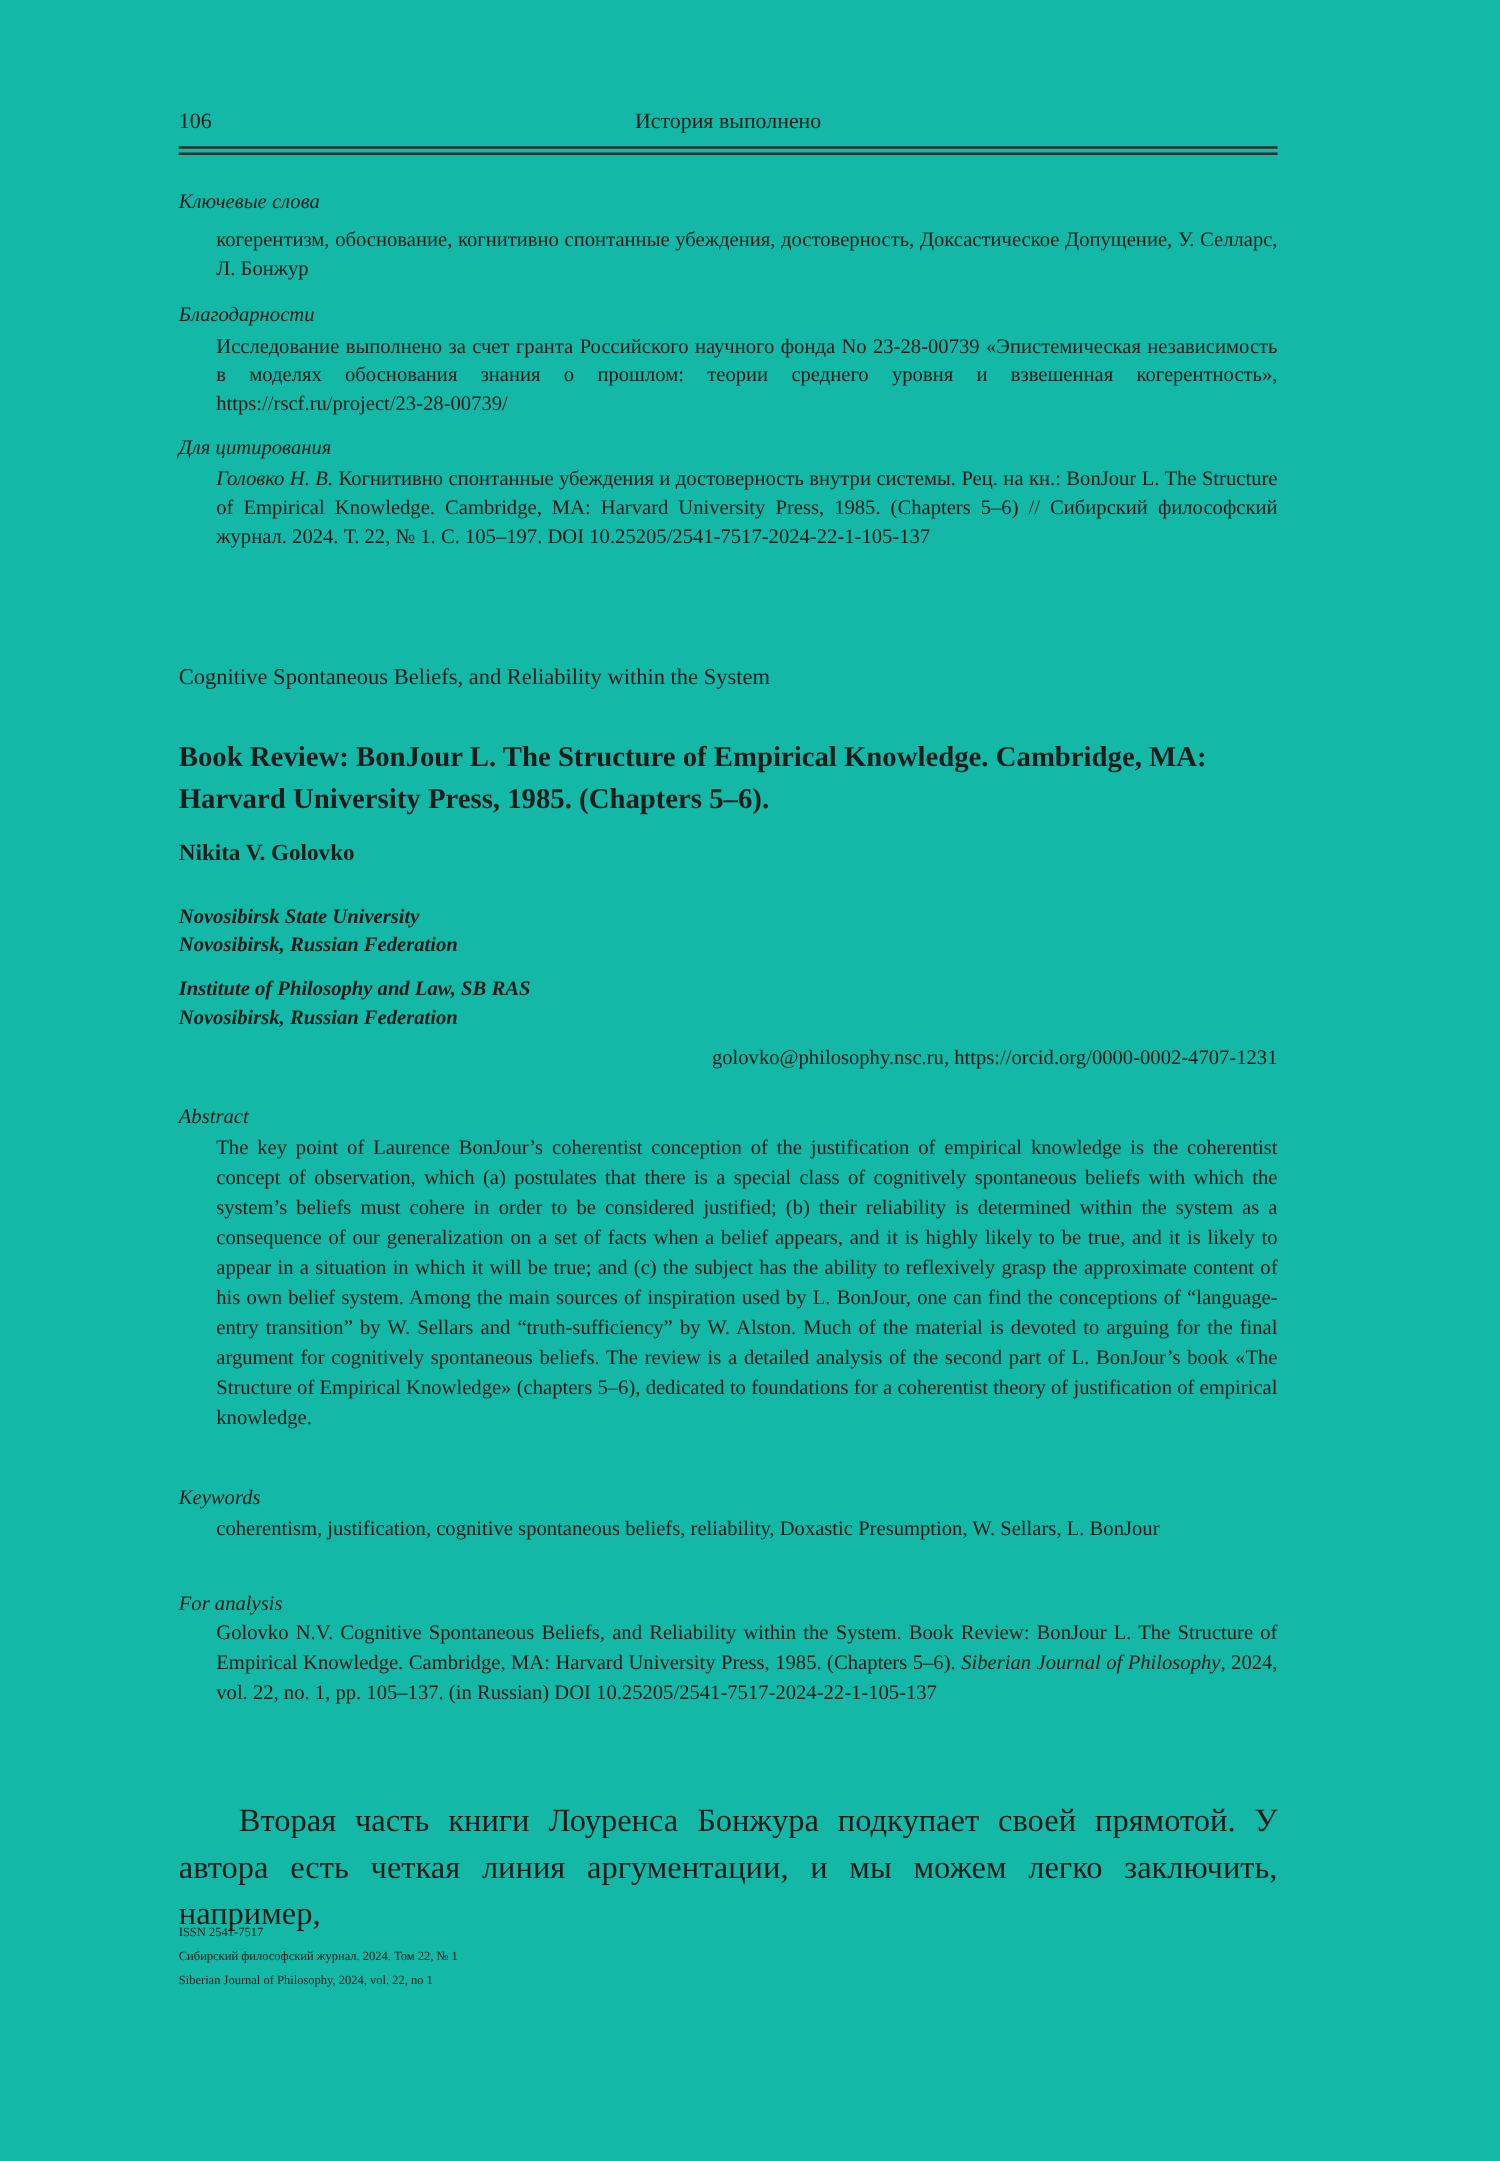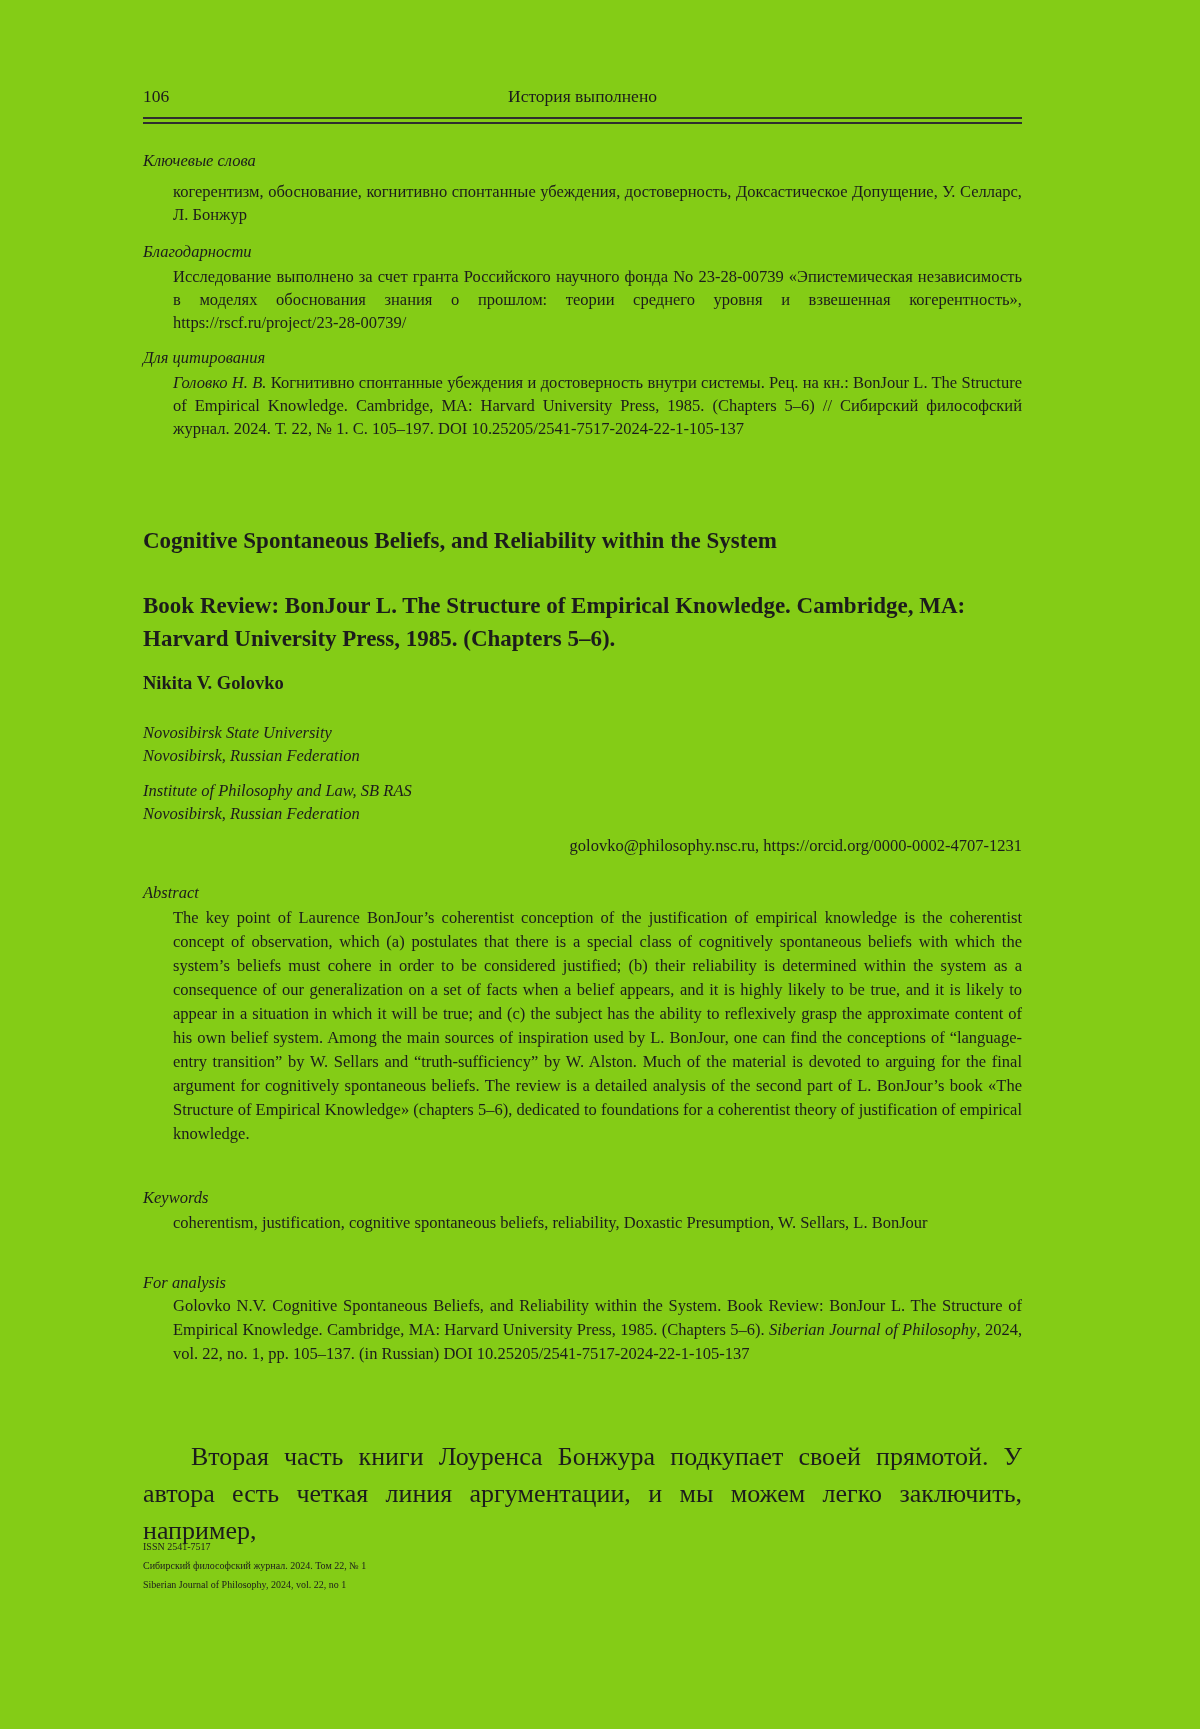--- a/index.html
+++ b/index.html
@@ -1,20 +1,20 @@
 <!DOCTYPE html>
 <html><head>
 <meta charset="utf-8">
 <style>
   html, body { margin: 0; padding: 0; background: #ffffff; }
   .page {
     position: relative;
     width: 1200px;
     height: 1729px;
-    background: #84cc16;
+    background: #14b8a6;
     font-family: "Liberation Serif", serif;
     color: #1c1c1c;
     overflow: hidden;
   }
   .block { position: absolute; left: 143px; width: 879px; }
 
   
   .header-row { font-size: 17.5px; line-height: 24px; text-align: center; }
   .page-num { position: absolute; left: 0; top: 0; }
   .double-rule {
@@ -30,24 +30,24 @@
     font-size: 16.5px;
     line-height: 23px;
     text-align: justify;
   }
   .meta-body.en { line-height: 24px; }
   .gap2 { margin-top: 2px; }
   .gap8 { margin-top: 8px; }
   .it { font-style: italic; }
 
   
-  .title-en { font-size: 23px; font-weight: bold; line-height: 34px; }
+  .title-en { font-size: 18px; font-weight: normal; line-height: 34px; }
   .subtitle-en { font-size: 23px; font-weight: bold; line-height: 33px; }
   .author-name { font-size: 18.5px; font-weight: bold; line-height: 25px; }
-  .affil { font-style: italic; font-size: 16.5px; line-height: 23px; }
+  .affil { font-style: italic; font-size: 16.5px; line-height: 23px; font-weight: bold; }
   .contact { font-size: 16.5px; line-height: 23px; text-align: right; }
   .plainlink { color: inherit; text-decoration: none; }
 
   
   .body-para {
     font-size: 26px;
     line-height: 37px;
     text-align: justify;
     text-indent: 48px;
     word-spacing: 2px;

